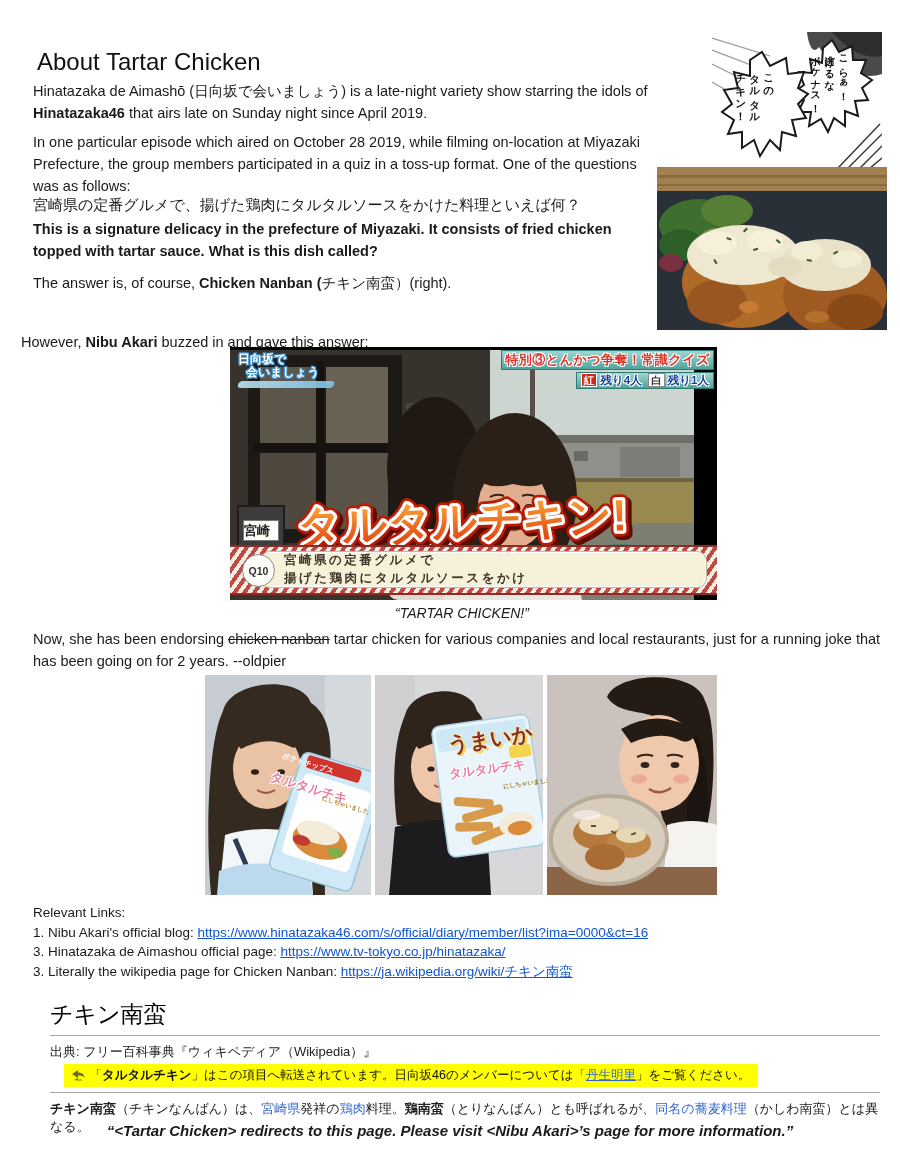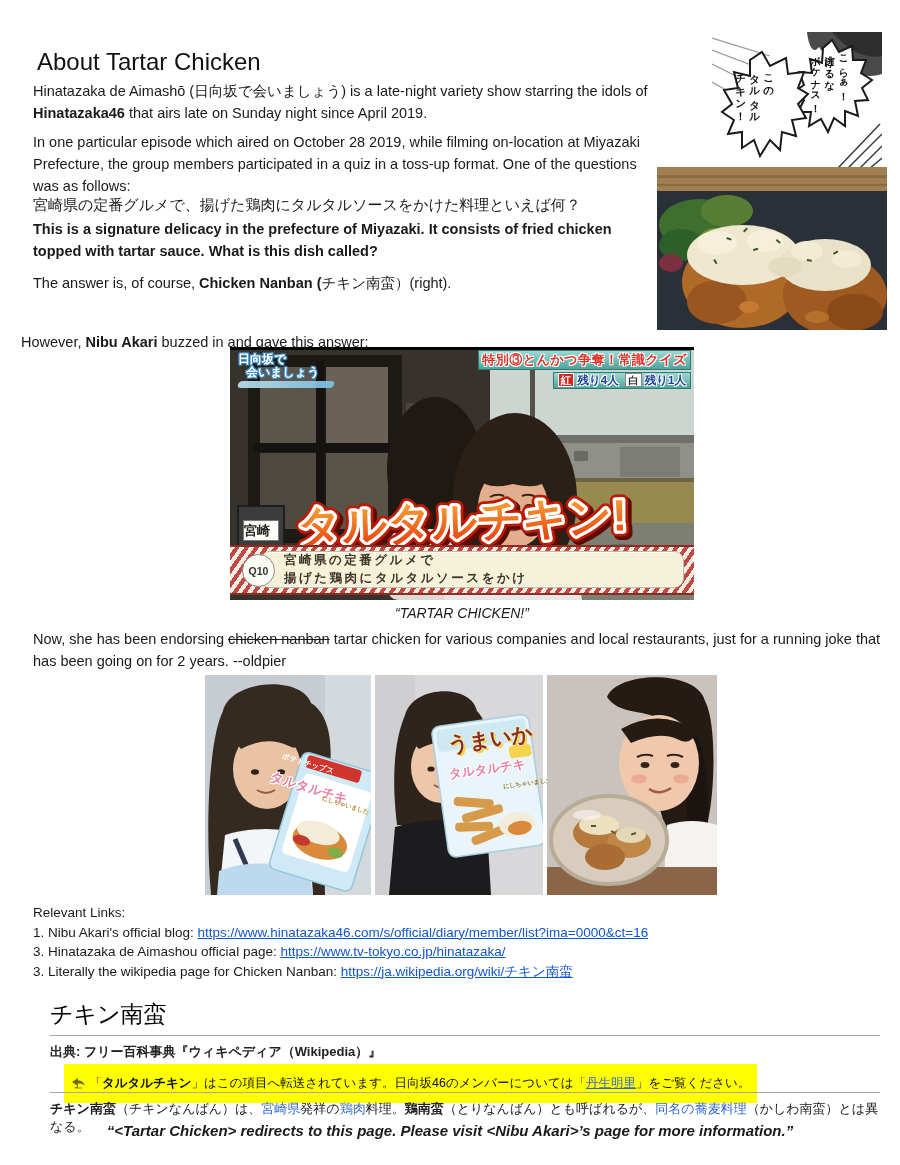--- a/index.html
+++ b/index.html
@@ -38,22 +38,22 @@
   .banner-inner{position:absolute;left:30px;right:10px;top:4px;bottom:5px;background:#f6f1d9;
     border:1px solid #c9b89a;border-radius:10px;box-shadow:inset 0 0 0 1px #fff;}
   .q-badge{position:absolute;left:12px;top:7px;width:31px;height:31px;border-radius:50%;
     background:#fdfdf8;border:1px solid #8a8a80;color:#333;font-weight:800;font-size:10.5px;
     display:flex;align-items:center;justify-content:center;z-index:2;}
   .q-lines{position:absolute;left:54px;top:4px;font-size:12.5px;font-weight:bold;color:#3f3428;
     letter-spacing:2.5px;line-height:18px;white-space:pre-line;}
   .caption{font-style:italic;font-size:14px;text-align:center;}
   .links{font-size:13.5px;line-height:19.5px;}
   .wiki-title{font-size:23px;font-weight:400;color:#000;}
-  .wiki-source{font-size:13px;color:#222;font-weight:bold;}
-  .note{background:#ffff00;padding:11px 7px;font-size:12.5px;color:#111;}
+  .wiki-source{font-size:13px;color:#222;}
+  .note{background:#ffff00;padding:3px 7px;font-size:12.5px;color:#111;}
   .wiki-body{font-size:13px;color:#202122;}
   .quote{font-style:italic;font-weight:bold;font-size:15px;text-align:center;}
   .bag-txt{position:absolute;font-weight:800;white-space:nowrap;}
 </style>
 </head>
 <body>
 
 <h1 class="abs" style="left:33px;top:44px;font-size:24px;font-weight:400;margin:4px;color:#111;">About Tartar Chicken</h1>
 
 <div class="abs" style="left:712px;top:32px;width:170px;height:136px;">
@@ -129,21 +129,21 @@
     <rect x="120" y="72" width="5" height="2" transform="rotate(40 120 72)"></rect>
     <rect x="150" y="92" width="5" height="2" transform="rotate(10 150 92)"></rect>
     <rect x="176" y="86" width="5" height="2" transform="rotate(-30 176 86)"></rect>
     <rect x="58" y="92" width="5" height="2" transform="rotate(60 58 92)"></rect>
     <rect x="86" y="64" width="5" height="2" transform="rotate(-45 86 64)"></rect>
   </g>
   <ellipse cx="92" cy="140" rx="10" ry="6" fill="#c87a34"></ellipse>
   <ellipse cx="160" cy="150" rx="12" ry="6" fill="#b5712c"></ellipse>
 </svg>
 
-<div class="abs tv" style="left:230px;top:347px;width:464px;height:253px;">
+<div class="abs tv" style="left:230px;top:347px;width:464px;height:253px;padding-left:23px;">
   <svg width="464" height="253" viewBox="0 0 464 253" style="position:absolute;left:0;top:0;">
     <rect width="464" height="253" fill="#c7d0cd"></rect>
     <rect x="250" y="0" width="214" height="110" fill="#cdd5d1"></rect>
     <rect x="300" y="92" width="164" height="42" fill="#8f9089"></rect>
     <rect x="296" y="88" width="172" height="8" fill="#6f706a"></rect>
     <rect x="318" y="104" width="14" height="10" fill="#6a6b64"></rect>
     <rect x="344" y="104" width="14" height="10" fill="#6a6b64"></rect>
     <rect x="390" y="100" width="60" height="30" fill="#7c7d76"></rect>
     <rect x="280" y="134" width="184" height="42" fill="#97894f"></rect>
     <rect x="280" y="131" width="184" height="4" fill="#6e6440"></rect>

